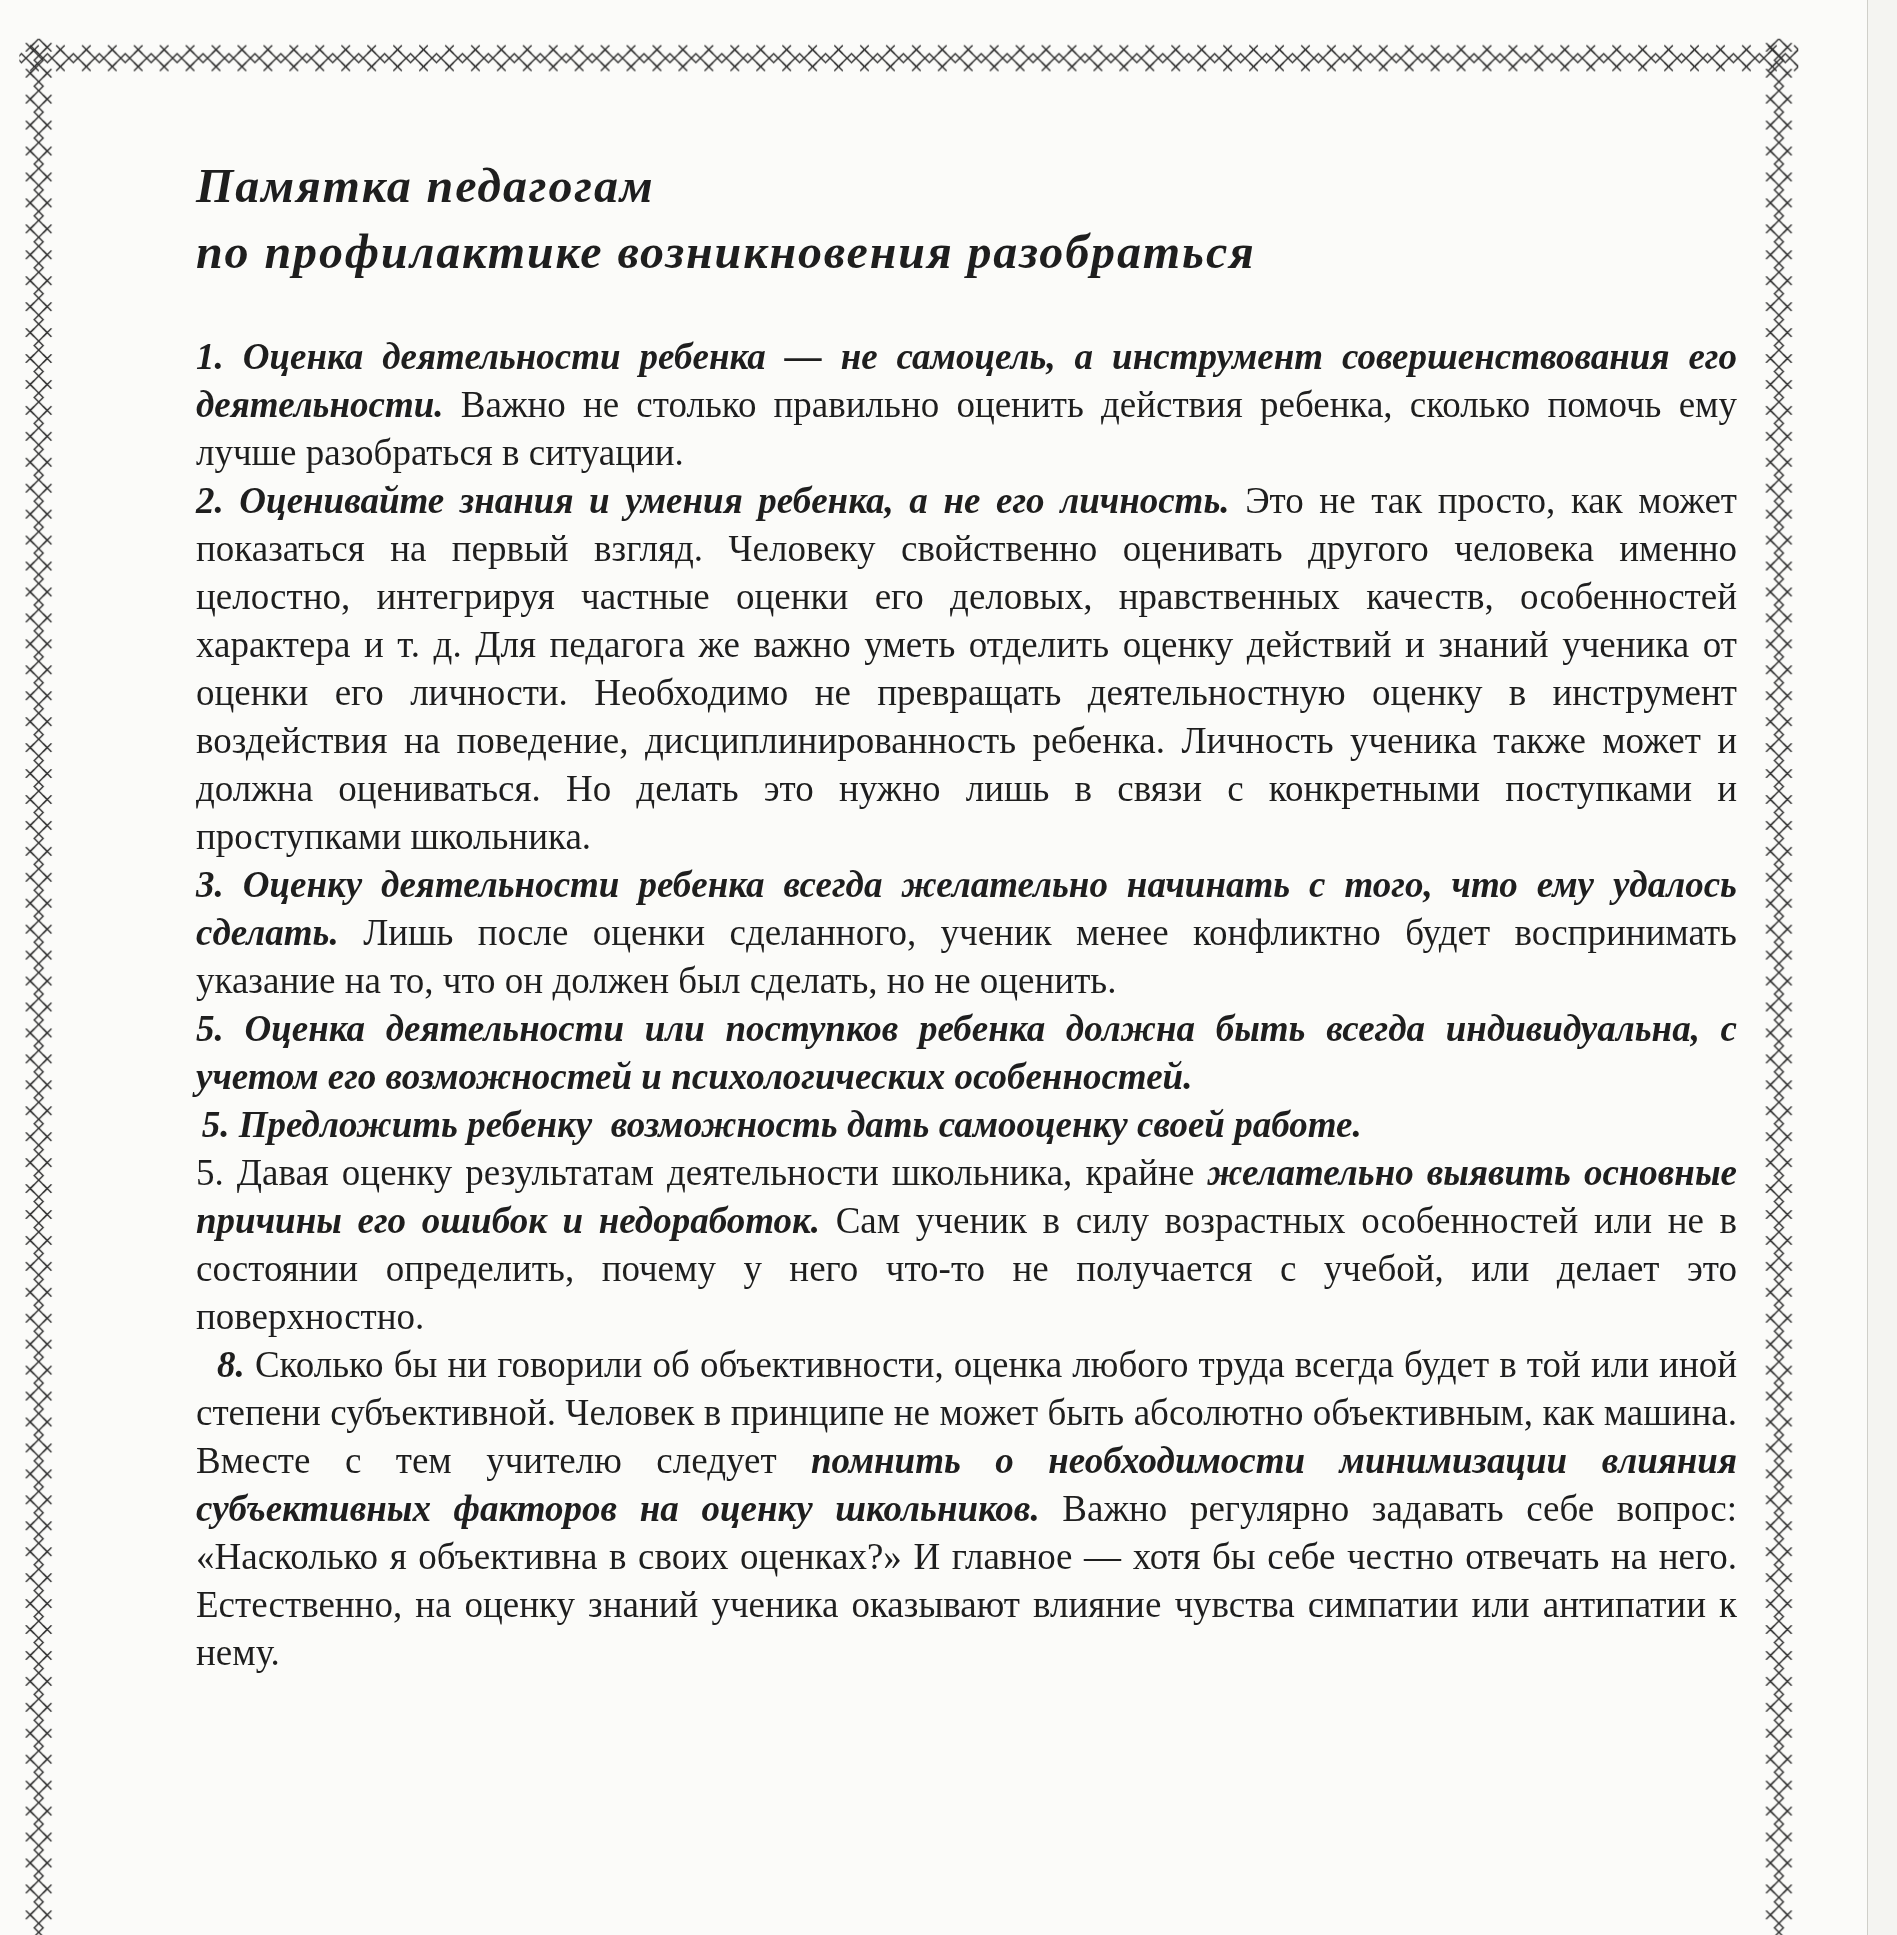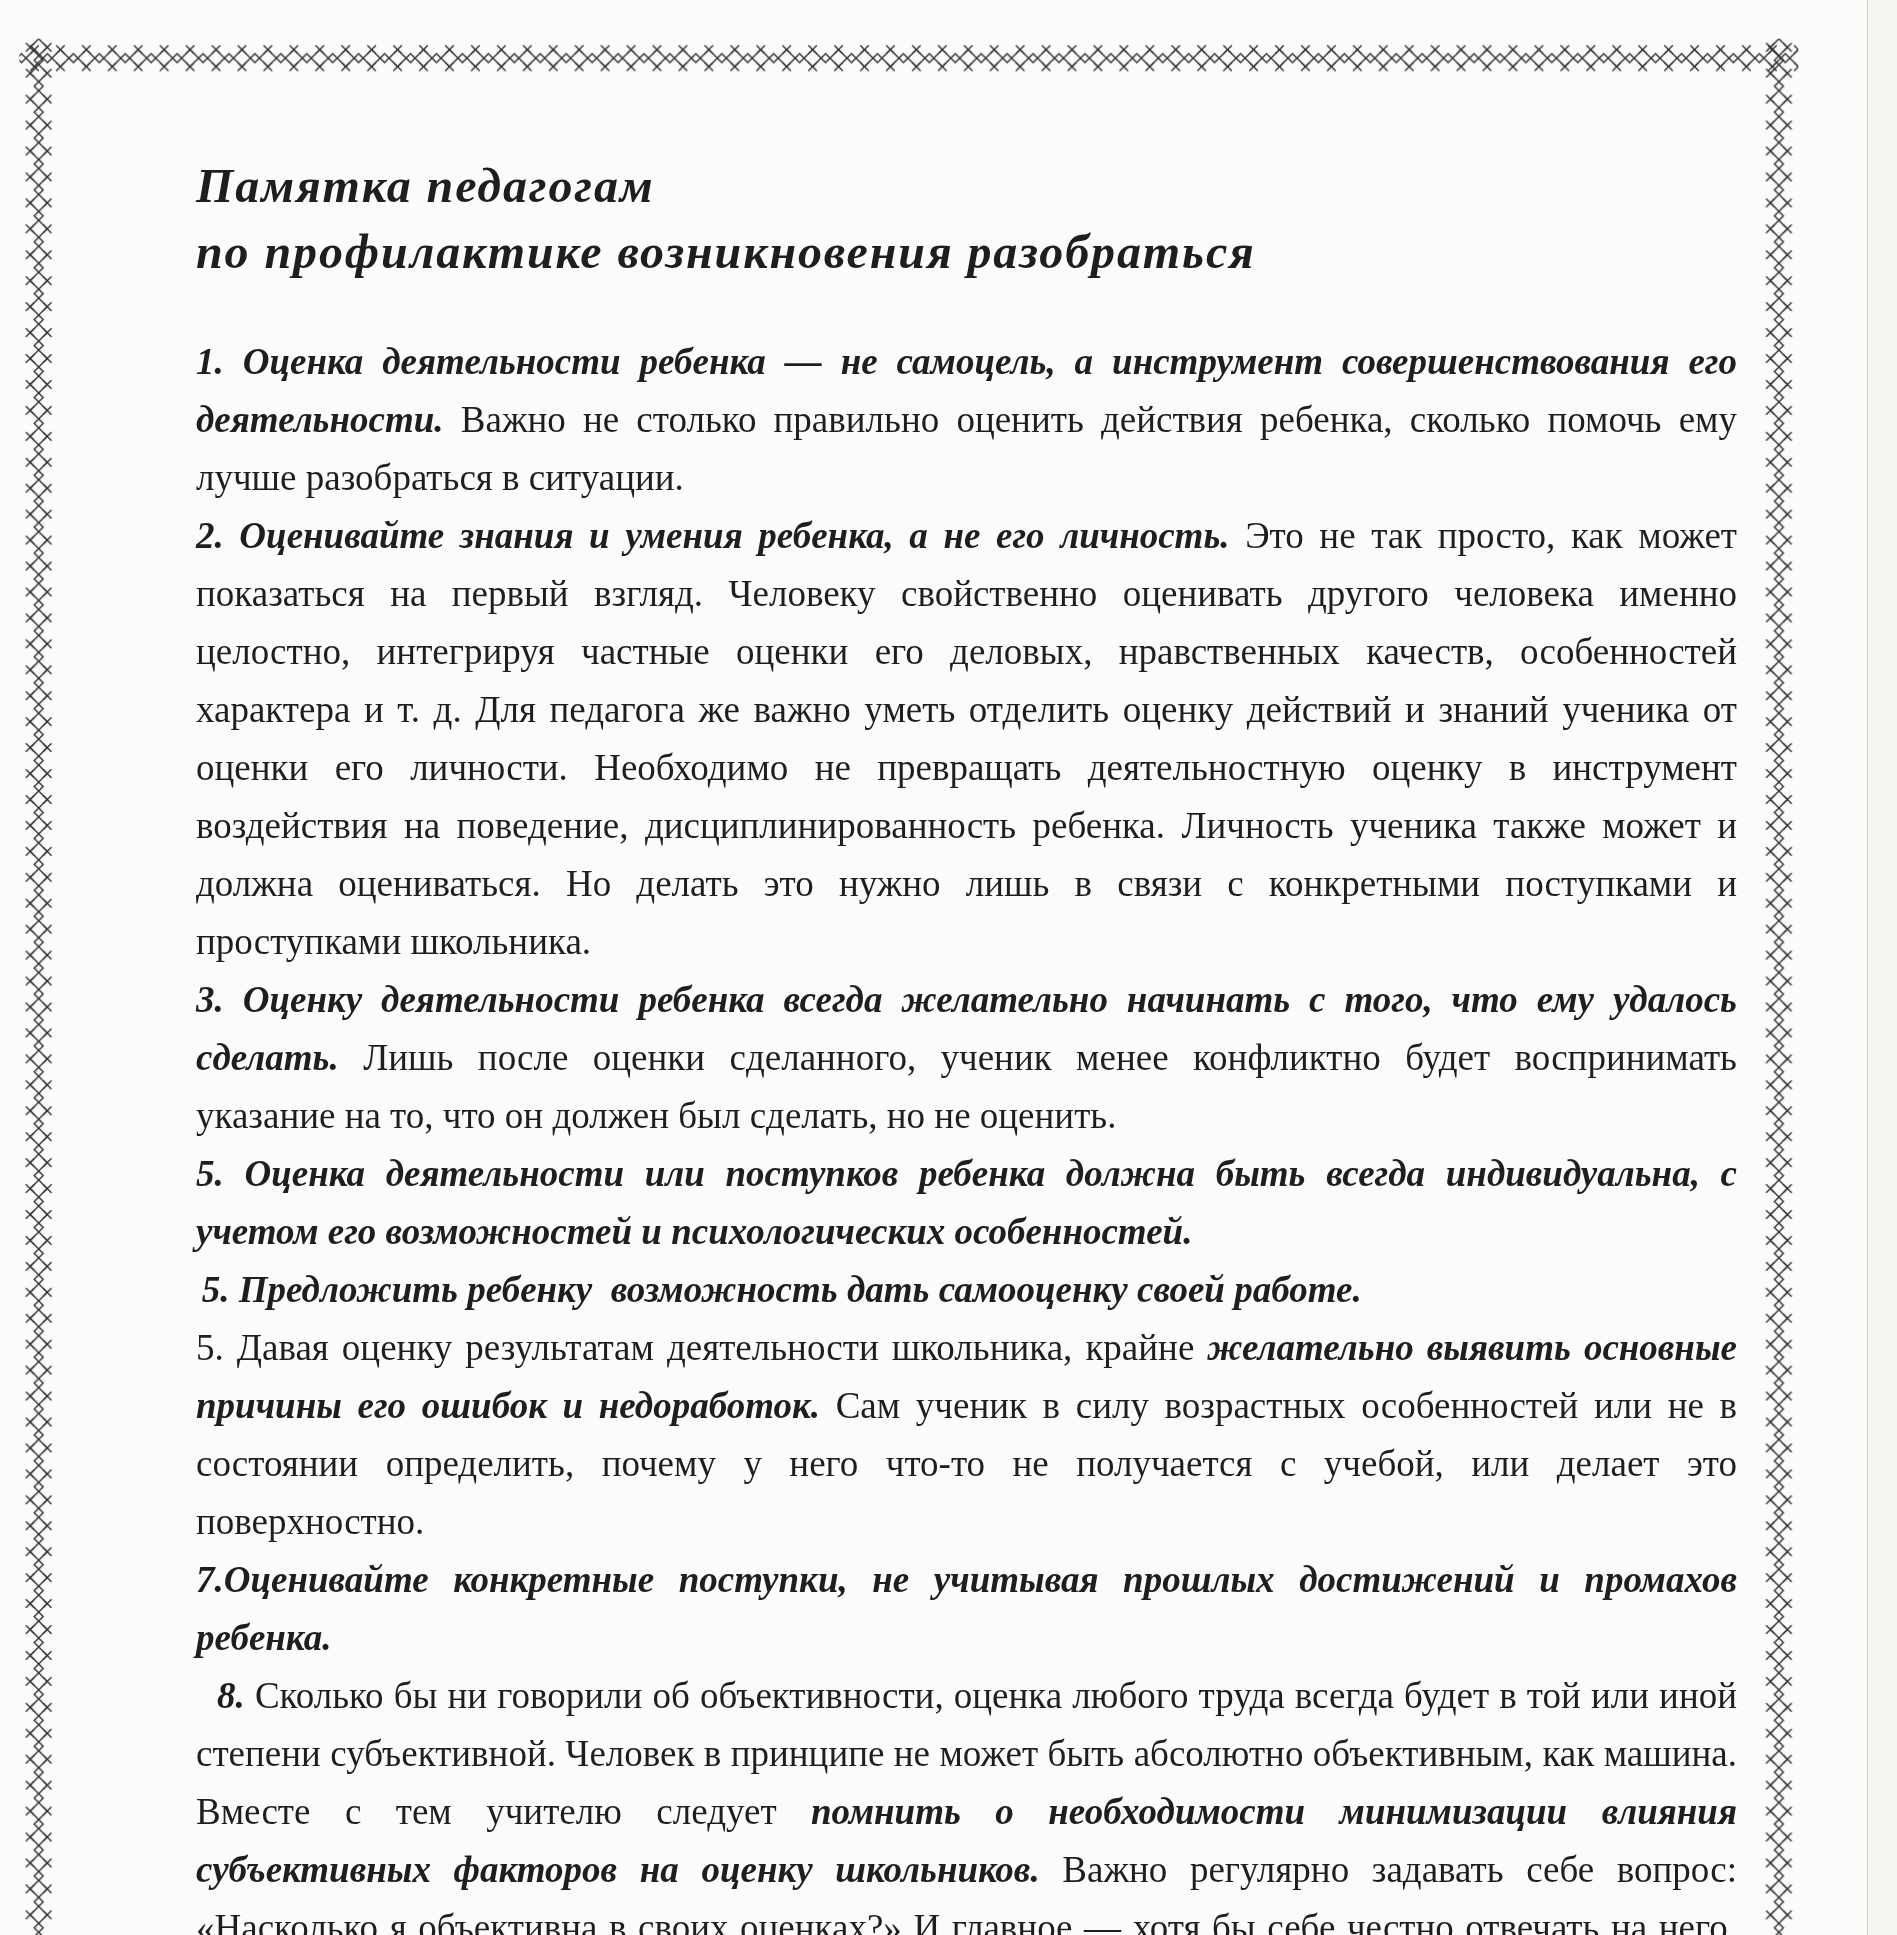--- a/index.html
+++ b/index.html
@@ -35,21 +35,21 @@
   .title{
     margin:153px 0 0 0;
     text-align:left;
     font-weight:bold;font-style:italic;
     font-size:48px;line-height:66px;
     letter-spacing:1.9px;
   }
   .memo-body{margin-top:48px;}
   .memo-body p.para{
     margin:0;padding:0;
-    font-size:37px;line-height:58px;
+    font-size:37px;line-height:48px;
     text-align:justify;
   }
   .bi{font-weight:bold;font-style:italic;}
   .r{font-weight:normal;font-style:normal;}
 </style>
 </head>
 <body>
 
 <div class="page">
 
@@ -91,19 +91,18 @@
       <div>Памятка педагогам</div>
       <div>по профилактике возникновения разобраться</div>
     </div>
     <div class="memo-body">
         <p class="para"><span class="bi">1. Оценка деятельности ребенка — не самоцель, а инструмент совершенствования его деятельности.</span><span class="r"> Важно не столько правильно оценить действия ребенка, сколько помочь ему лучше разобраться в ситуации.</span></p>
         <p class="para"><span class="bi">2. Оценивайте знания и умения ребенка, а не его личность.</span><span class="r"> Это не так просто, как может показаться на первый взгляд. Человеку свойственно оценивать другого человека именно целостно, интегрируя частные оценки его деловых, нравственных качеств, особенностей характера и т. д. Для педагога же важно уметь отделить оценку действий и знаний ученика от оценки его личности. Необходимо не превращать деятельностную оценку в инструмент воздействия на поведение, дисциплинированность ребенка. Личность ученика также может и должна оцениваться. Но делать это нужно лишь в связи с конкретными поступками и проступками школьника.</span></p>
         <p class="para"><span class="bi">3. Оценку деятельности ребенка всегда желательно начинать с того, что ему удалось сделать.</span><span class="r"> Лишь после оценки сделанного, ученик менее конфликтно будет воспринимать указание на то, что он должен был сделать, но не оценить.</span></p>
         <p class="para"><span class="bi">5. Оценка деятельности или поступков ребенка должна быть всегда индивидуальна, с учетом его возможностей и психологических особенностей.</span></p>
         <p class="para" style="text-indent: 5.8px;"><span class="bi">5. Предложить ребенку&nbsp; возможность дать самооценку своей работе.</span></p>
         <p class="para"><span class="r">5. Давая оценку результатам деятельности школьника, крайне </span><span class="bi">желательно выявить основные причины его ошибок и недоработок.</span><span class="r"> Сам ученик в силу возрастных особенностей или не в состоянии определить, почему у него что-то не получается с учебой, или делает это поверхностно.</span></p>
-        <p class="para"><span class="bi">7.Оценивайте конкретные поступки, не учитывая прошлых достижений и промахов ребенка.</span></p>
         <p class="para" style="text-indent: 21px;"><span class="bi">8.</span><span class="r"> Сколько бы ни говорили об объективности, оценка любого труда всегда будет в той или иной степени субъективной. Человек в принципе не может быть абсолютно объективным, как машина. Вместе с тем учителю следует </span><span class="bi">помнить о необходимости минимизации влияния субъективных факторов на оценку школьников.</span><span class="r"> Важно регулярно задавать себе вопрос: «Насколько я объективна в своих оценках?» И главное — хотя бы себе честно отвечать на него. Естественно, на оценку знаний ученика оказывают влияние чувства симпатии или антипатии к нему.</span></p>
       </div>
   </div>
 
 </div>
 
 
 </body></html>

